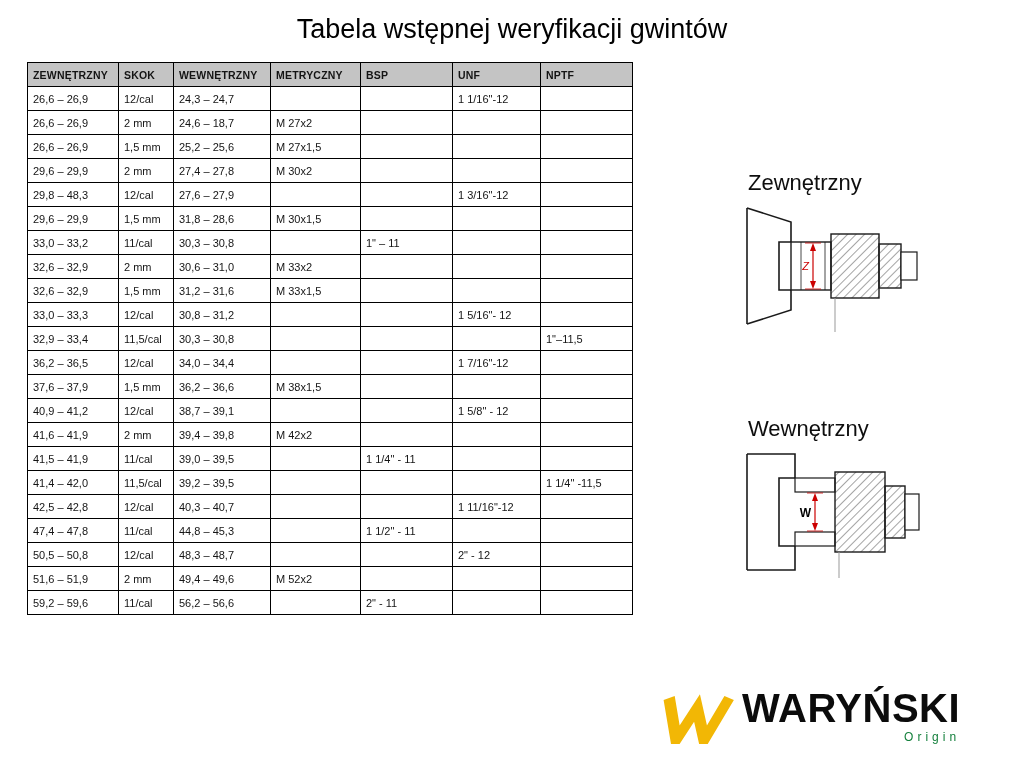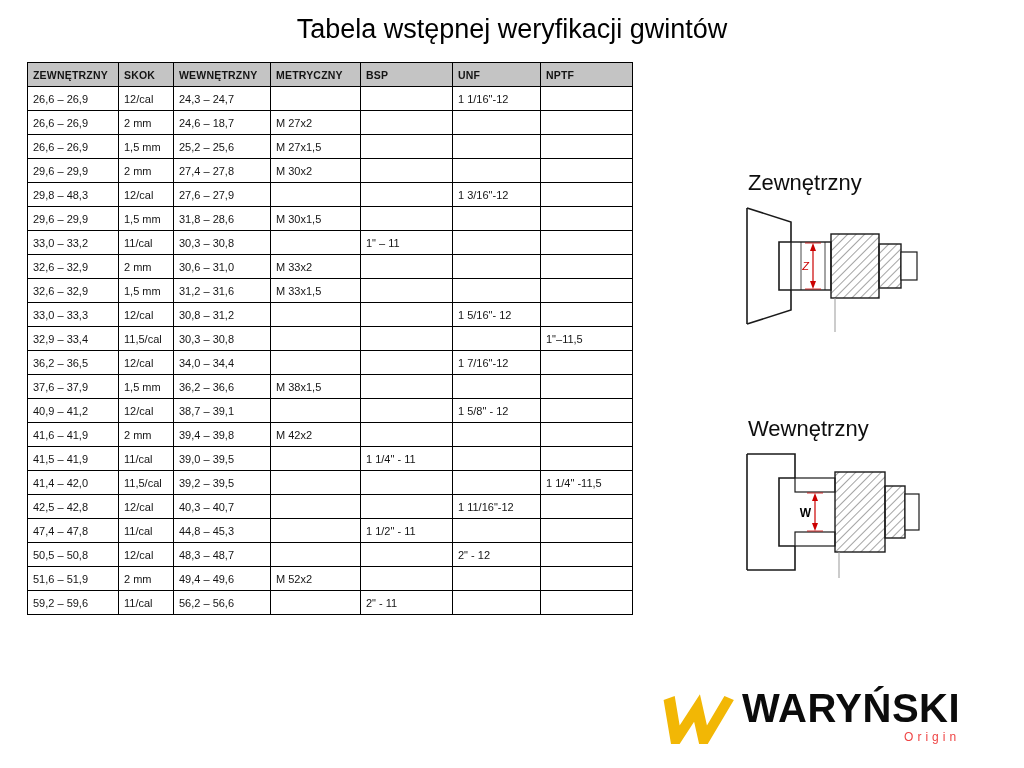--- a/index.html
+++ b/index.html
@@ -56,21 +56,21 @@
     position:absolute; left:656px; top:664px;
     display:flex; align-items:flex-start;margin-top:24px;
   }
   .logo-w { margin-right:8px; margin-top:6px; }
   .logo-name {
     font-size:40px; font-weight:bold; letter-spacing:0.5px;
     color:#0b0b0b; line-height:1;
   }
   .logo-origin {
     text-align:right; font-size:12px; letter-spacing:4px;
-    color:#ef4444; margin-top:2px;
+    color:#15803d; margin-top:2px;
   }
 </style>
 </head>
 <body>
 
 <div class="page">
 
   <div class="title">Tabela wstępnej weryfikacji gwintów</div>
 
   <div class="table-wrap">

